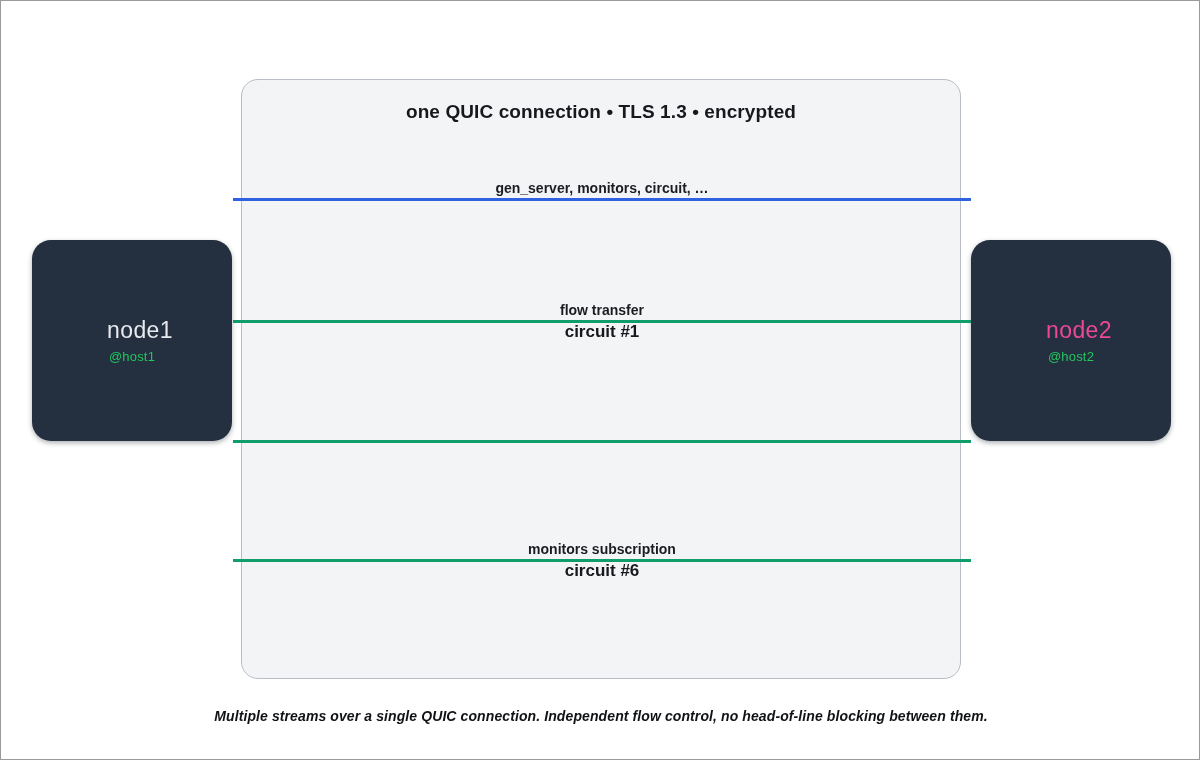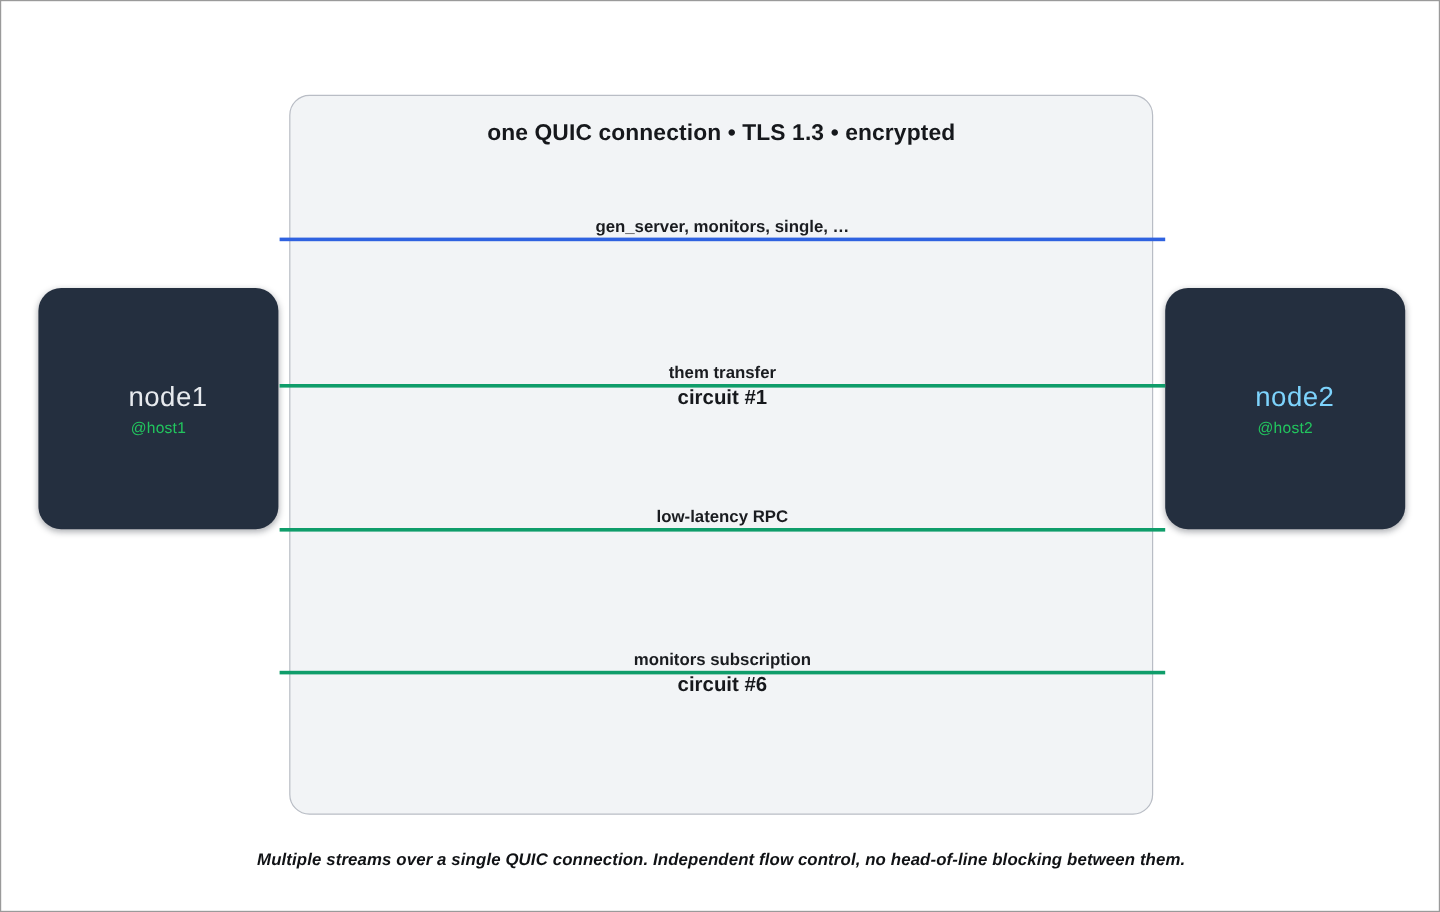--- a/index.html
+++ b/index.html
@@ -138,39 +138,38 @@
 
   <div class="node-box" id="node-left" style="background: rgb(36, 47, 63);">
     <div class="node-inner">
       <div class="node-name" style="color: rgb(231, 234, 238);">node1</div>
       <div class="node-host">@host1</div>
     </div>
   </div>
 
   <div class="node-box" id="node-right" style="background: rgb(36, 47, 63);">
     <div class="node-inner">
-      <div class="node-name" style="color: #7dd3fc;">node2</div>
+      <div class="node-name" style="color: #ec4899;">node2</div>
       <div class="node-host">@host2</div>
     </div>
   </div>
 
   <div class="stream" id="stream-0" style="top: 168px; height: 60px;">
     <div class="stream-line control" style="top: 28.5px; background: rgb(47, 98, 224);"></div>
-    <div class="stream-sublabel">gen_server, monitors, single, …</div>
+    <div class="stream-sublabel">gen_server, monitors, circuit, …</div>
   </div>
 
   <div class="stream" id="stream-1" style="top: 290px; height: 60px;">
     <div class="stream-label">circuit #1</div>
     <div class="stream-line circuit" style="top: 28.5px; background: rgb(15, 157, 106);"></div>
-    <div class="stream-sublabel">them transfer</div>
+    <div class="stream-sublabel">flow transfer</div>
   </div>
 
   <div class="stream" id="stream-2" style="top: 410px; height: 60px;">
     <div class="stream-line circuit" style="top: 28.5px; background: rgb(15, 157, 106);"></div>
-    <div class="stream-sublabel">low-latency RPC</div>
   </div>
 
   <div class="stream" id="stream-3" style="top: 529px; height: 60px;">
     <div class="stream-label">circuit #6</div>
     <div class="stream-line circuit" style="top: 28.5px; background: rgb(15, 157, 106);"></div>
     <div class="stream-sublabel">monitors subscription</div>
   </div>
 
   <div id="caption">Multiple streams over a single QUIC connection. Independent flow control, no head-of-line blocking between them.</div>
 

